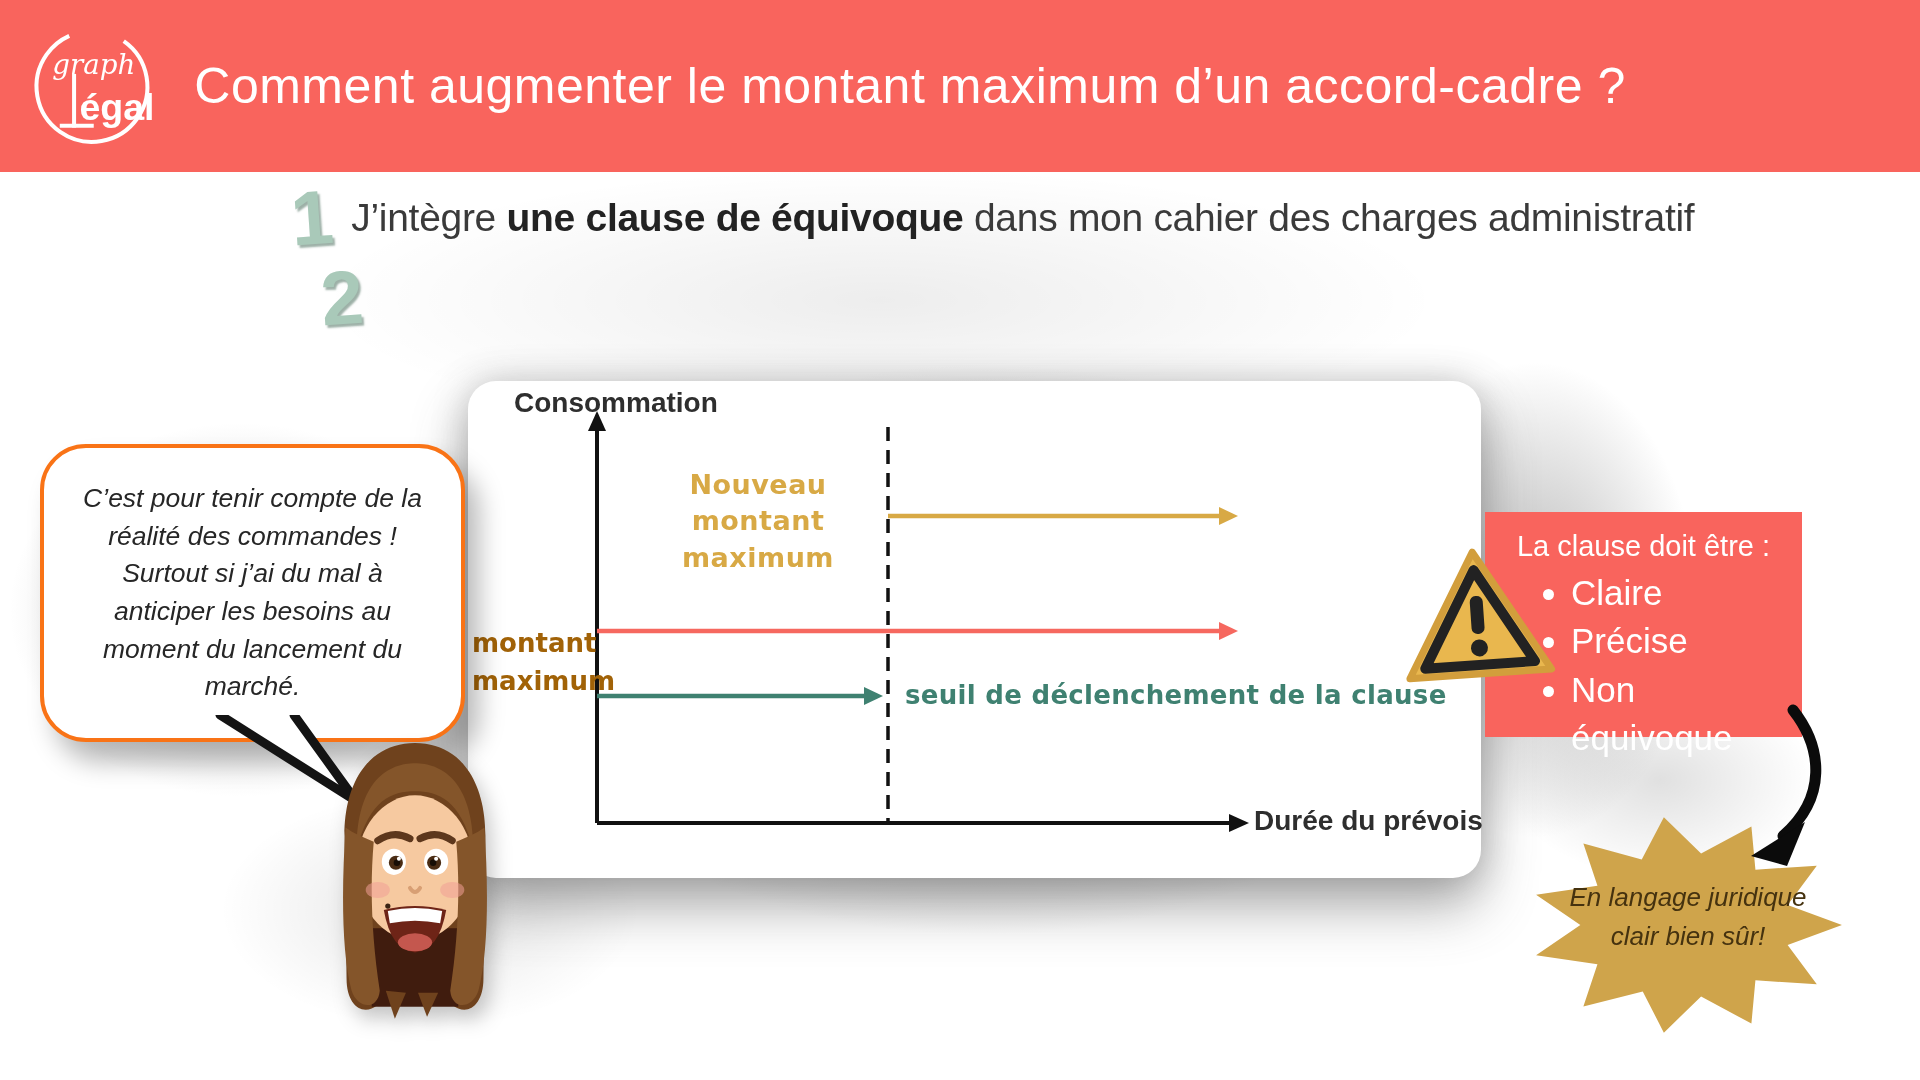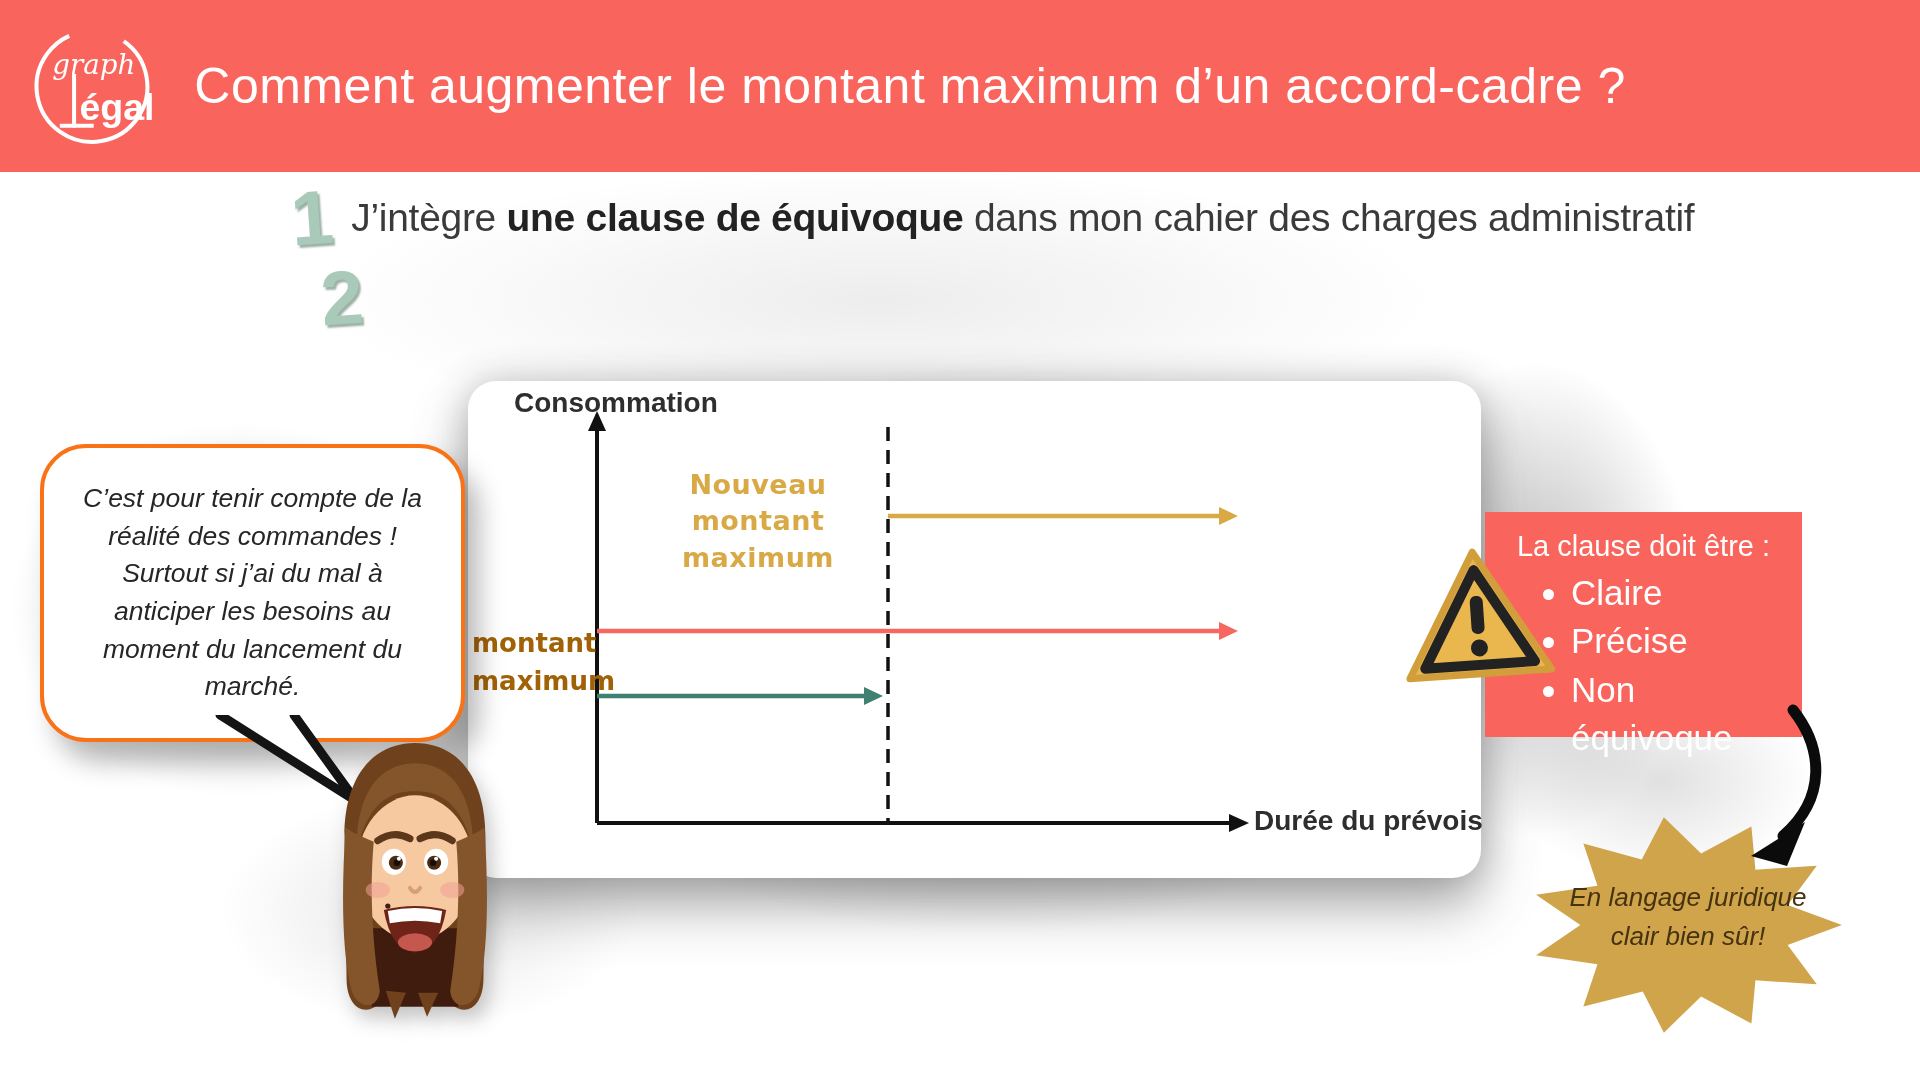--- a/index.html
+++ b/index.html
@@ -141,20 +141,21 @@
     <line x1="129" y1="250" x2="753" y2="250" stroke="#f6685f" stroke-width="4.5"></line>
     <polygon points="770,250 751,241 751,259" fill="#f6685f"></polygon>
 
     <line x1="129" y1="315" x2="398" y2="315" stroke="#3f8171" stroke-width="4.5"></line>
     <polygon points="415,315 396,306 396,324" fill="#3f8171"></polygon>
   </svg>
   <div class="lbl lbl-consumption">Consommation</div>
   <div class="lbl lbl-duration">Durée du prévois</div>
   <div class="lbl lbl-newmax">Nouveau montant maximum</div>
   <div class="lbl lbl-max">montant maximum</div>
+  <div class="lbl lbl-threshold">seuil de déclenchement de la clause</div>
 </div>
 
 <div class="bubble">
   <div class="bubble-text">C’est pour tenir compte de la réalité des commandes ! Surtout si j’ai du mal à anticiper les besoins au moment du lancement du marché.</div>
 </div>
 <svg class="bubble-tail" width="200" height="100" viewBox="0 0 200 100">
   <path d="M20,0 L156,86 L94,0" fill="#ffffff" stroke="#141414" stroke-width="9" stroke-linejoin="round" stroke-linecap="round"></path>
 </svg>
 
 <svg class="avatar" width="194" height="312" viewBox="0 0 190 310">

